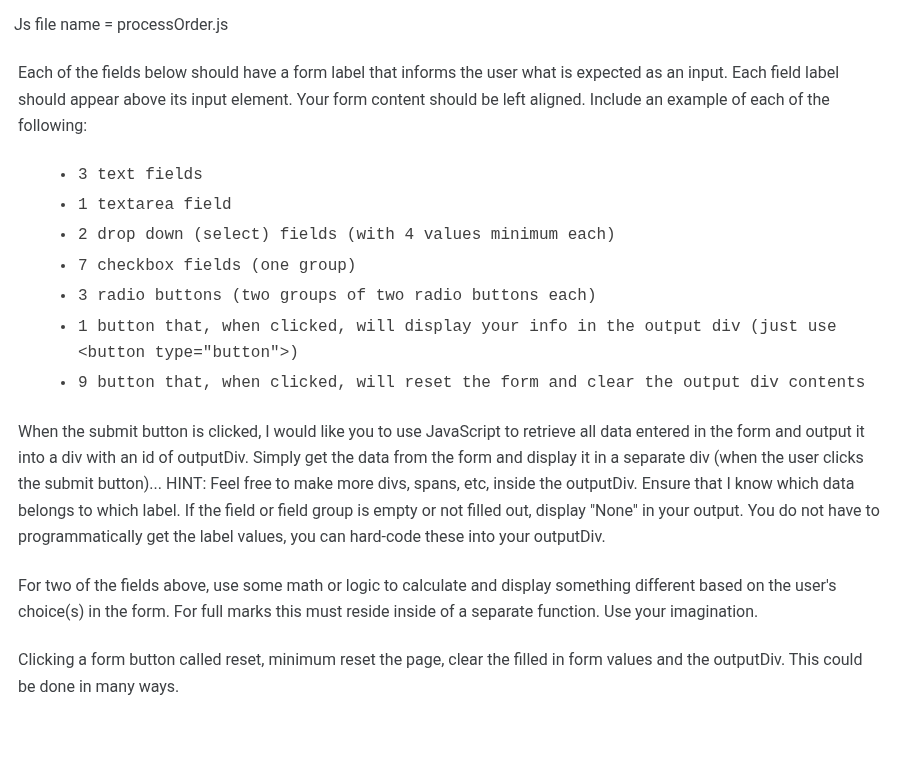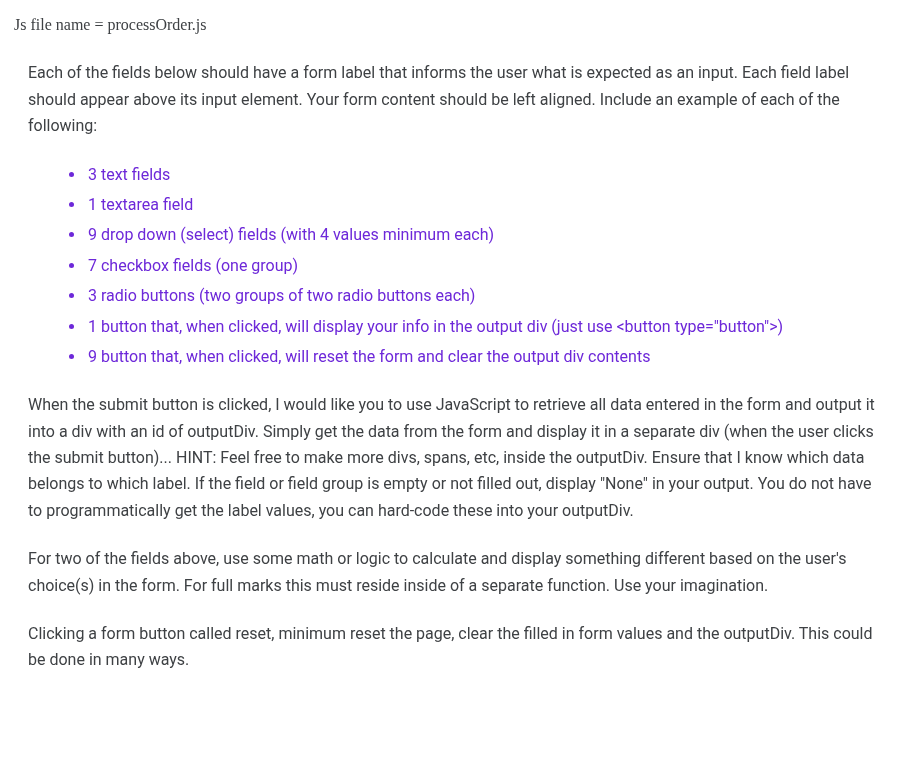--- a/index.html
+++ b/index.html
@@ -12,50 +12,50 @@
     font-size: 16px;
     line-height: 1.65;
     padding: 12px 14px 20px 14px;
     width: 897px;
     box-sizing: border-box;
     background: #ffffff;
   }
   .heading-line {
     margin-bottom: 22px;
     color: #3e4144;
-    font-family: Liberation Serif, serif;
   }
   p {
-    margin: 0 0 22px 14px;
+    margin: 0 0 22px 4px;
     color: #3e4144;
   }
   ul {
     margin: 0 0 22px 0;
     padding-left: 62px;
     list-style-type: disc;
   }
   li {
-    margin: 4px 10px;
+    margin: 4px 0;
     padding-left: 2px;
-    color: #6d28d9;
+    color: #404040;
+    font-family: Liberation Mono, monospace;
   }
   .hint {
   }
 </style>
 </head>
 <body>
 
 <div class="heading-line">Js file name = processOrder.js</div>
 
 <p>Each of the fields below should have a form label that informs the user what is expected as an input. Each field label should appear above its input element. Your form content should be left aligned. Include an example of each of the following:</p>
 
 <ul>
   <li>3 text fields</li>
   <li>1 textarea field</li>
-  <li>9 drop down (select) fields (with 4 values minimum each)</li>
+  <li>2 drop down (select) fields (with 4 values minimum each)</li>
   <li>7 checkbox fields (one group)</li>
   <li>3 radio buttons (two groups of two radio buttons each)</li>
   <li>1 button that, when clicked, will display your info in the output div (just use &lt;button type="button"&gt;)</li>
   <li>9 button that, when clicked, will reset the form and clear the output div contents</li>
 </ul>
 
 <p>
   <span>When the submit button is clicked, I would like you to use JavaScript to retrieve all data entered in the form and output it into a div with an id of outputDiv. Simply get the data from the form and display it in a separate div (when the user clicks the submit button)... </span><span class="hint">HINT: Feel free to make more divs, spans, etc, inside the outputDiv.</span><span> Ensure that I know which data belongs to which label. If the field or field group is empty or not filled out, display "None" in your output. You do not have to programmatically get the label values, you can hard-code these into your outputDiv.</span>
 </p>
 

